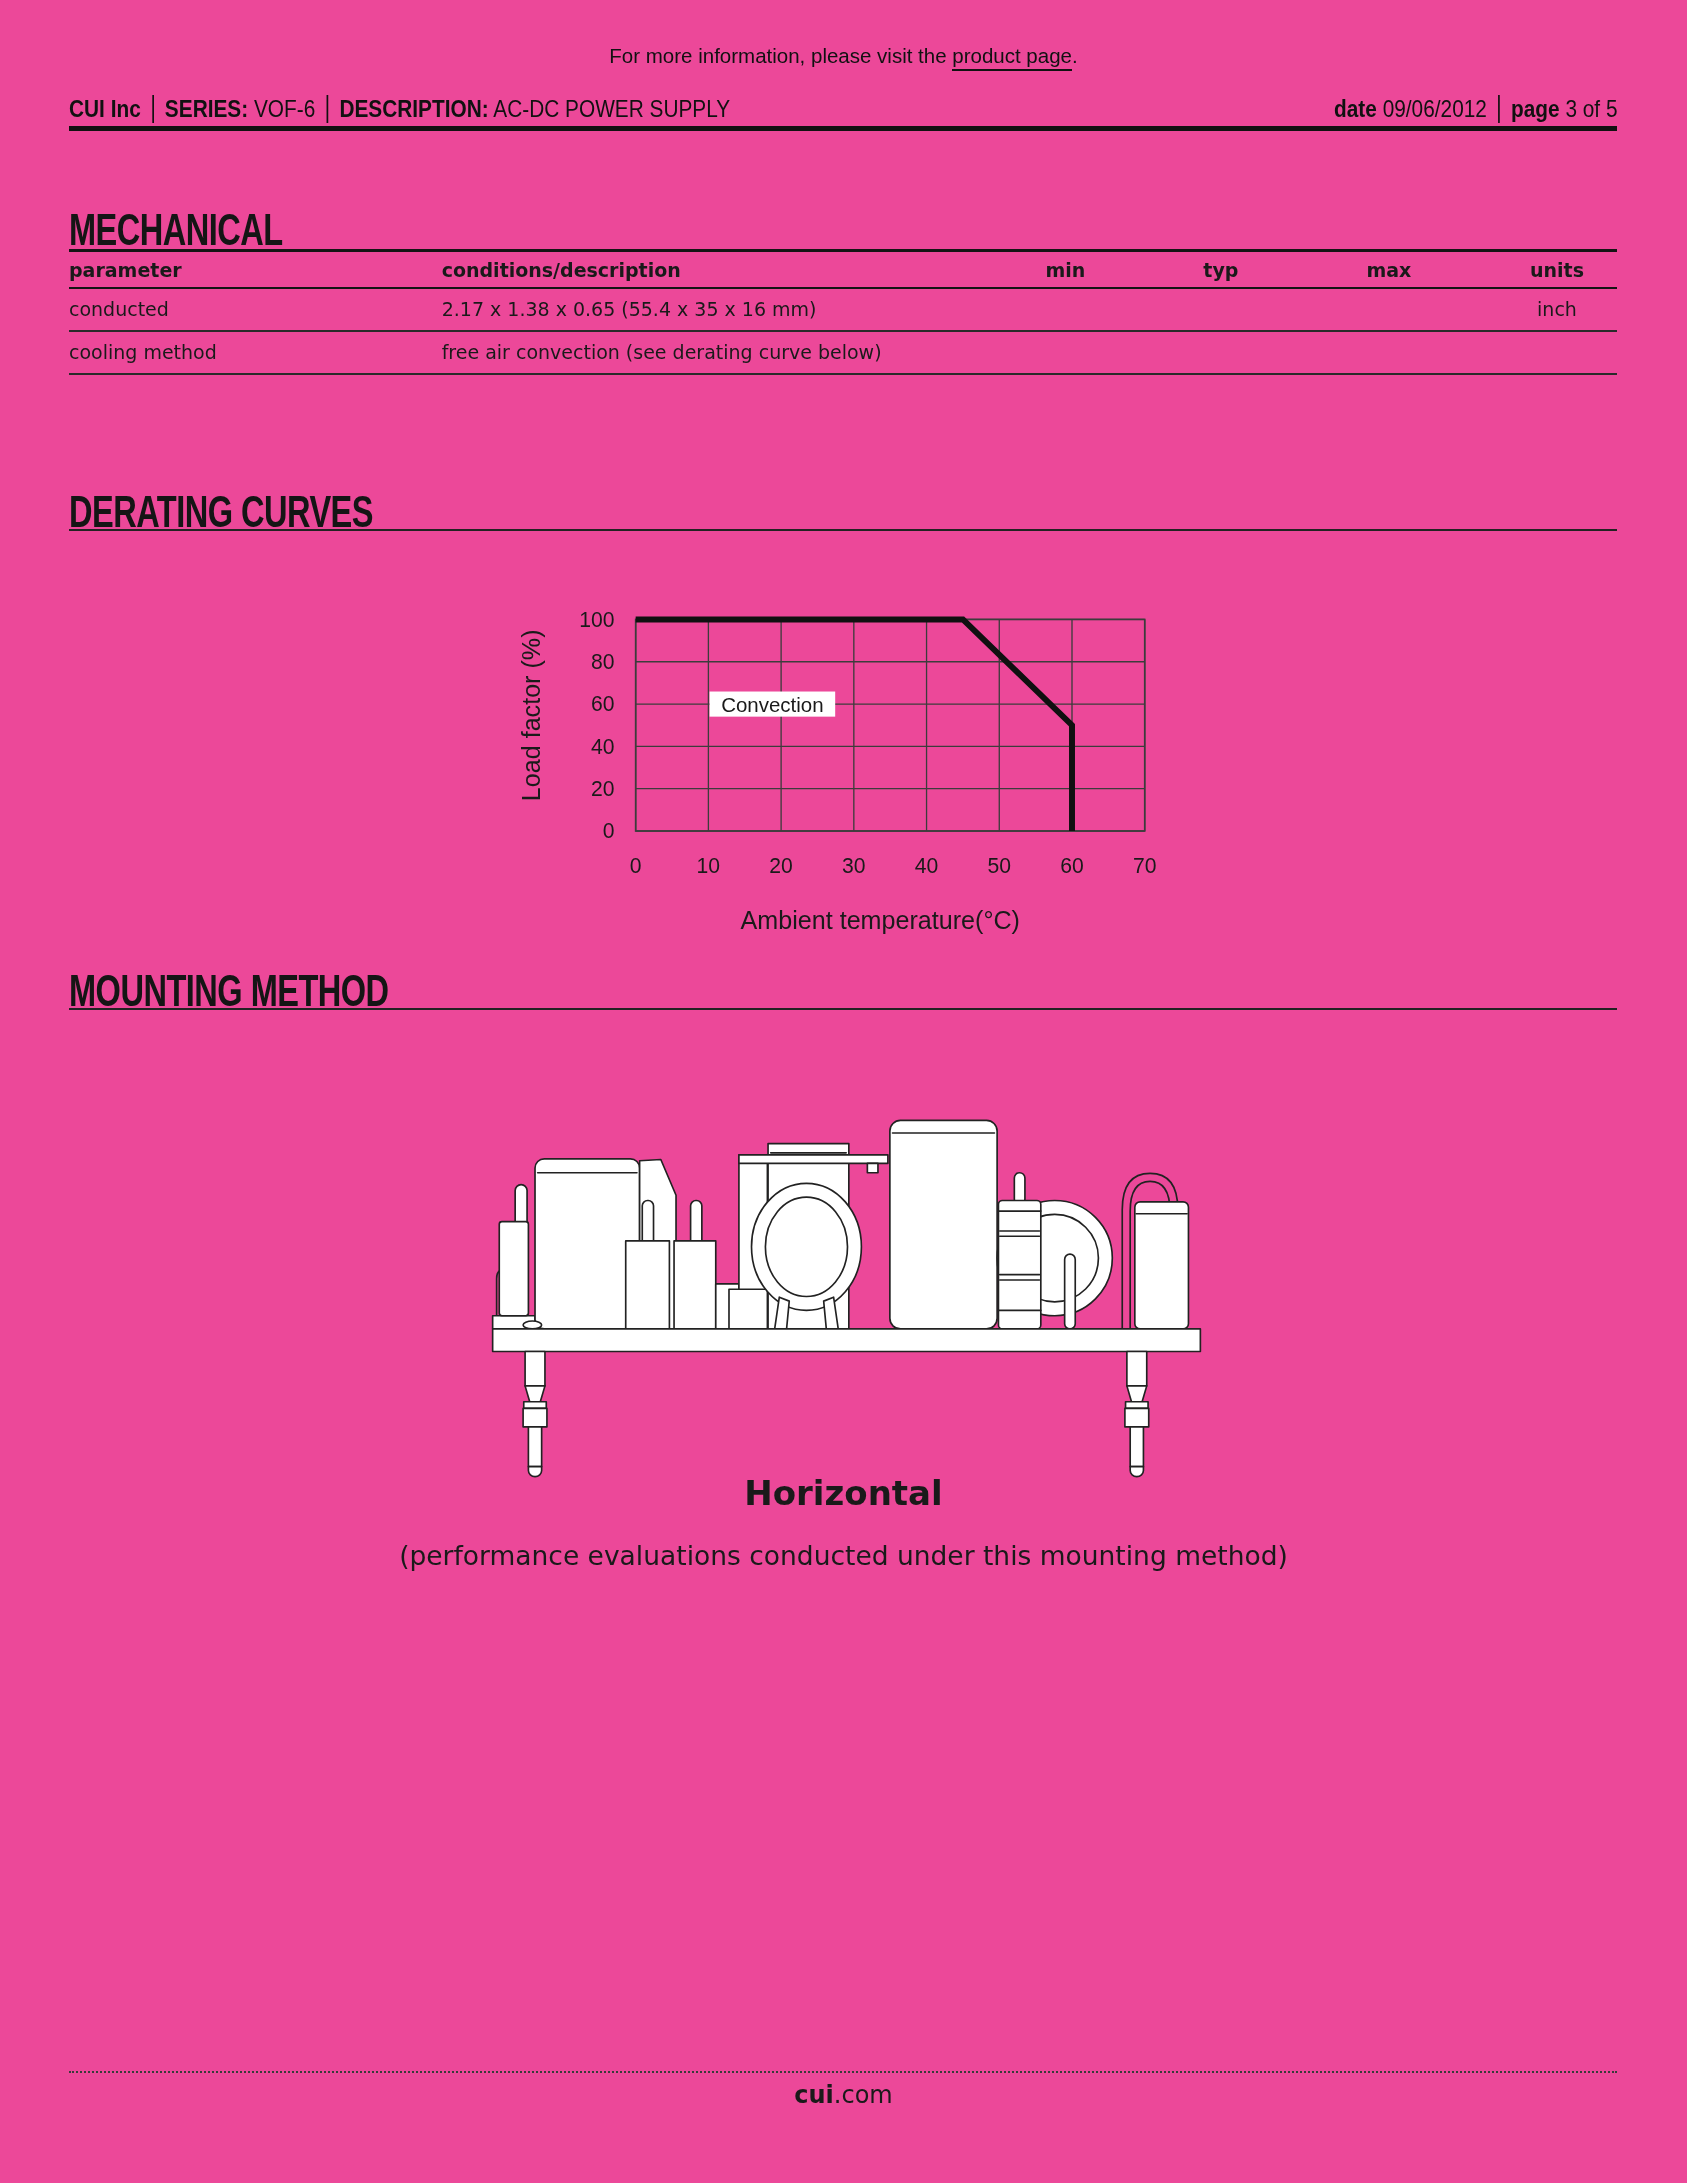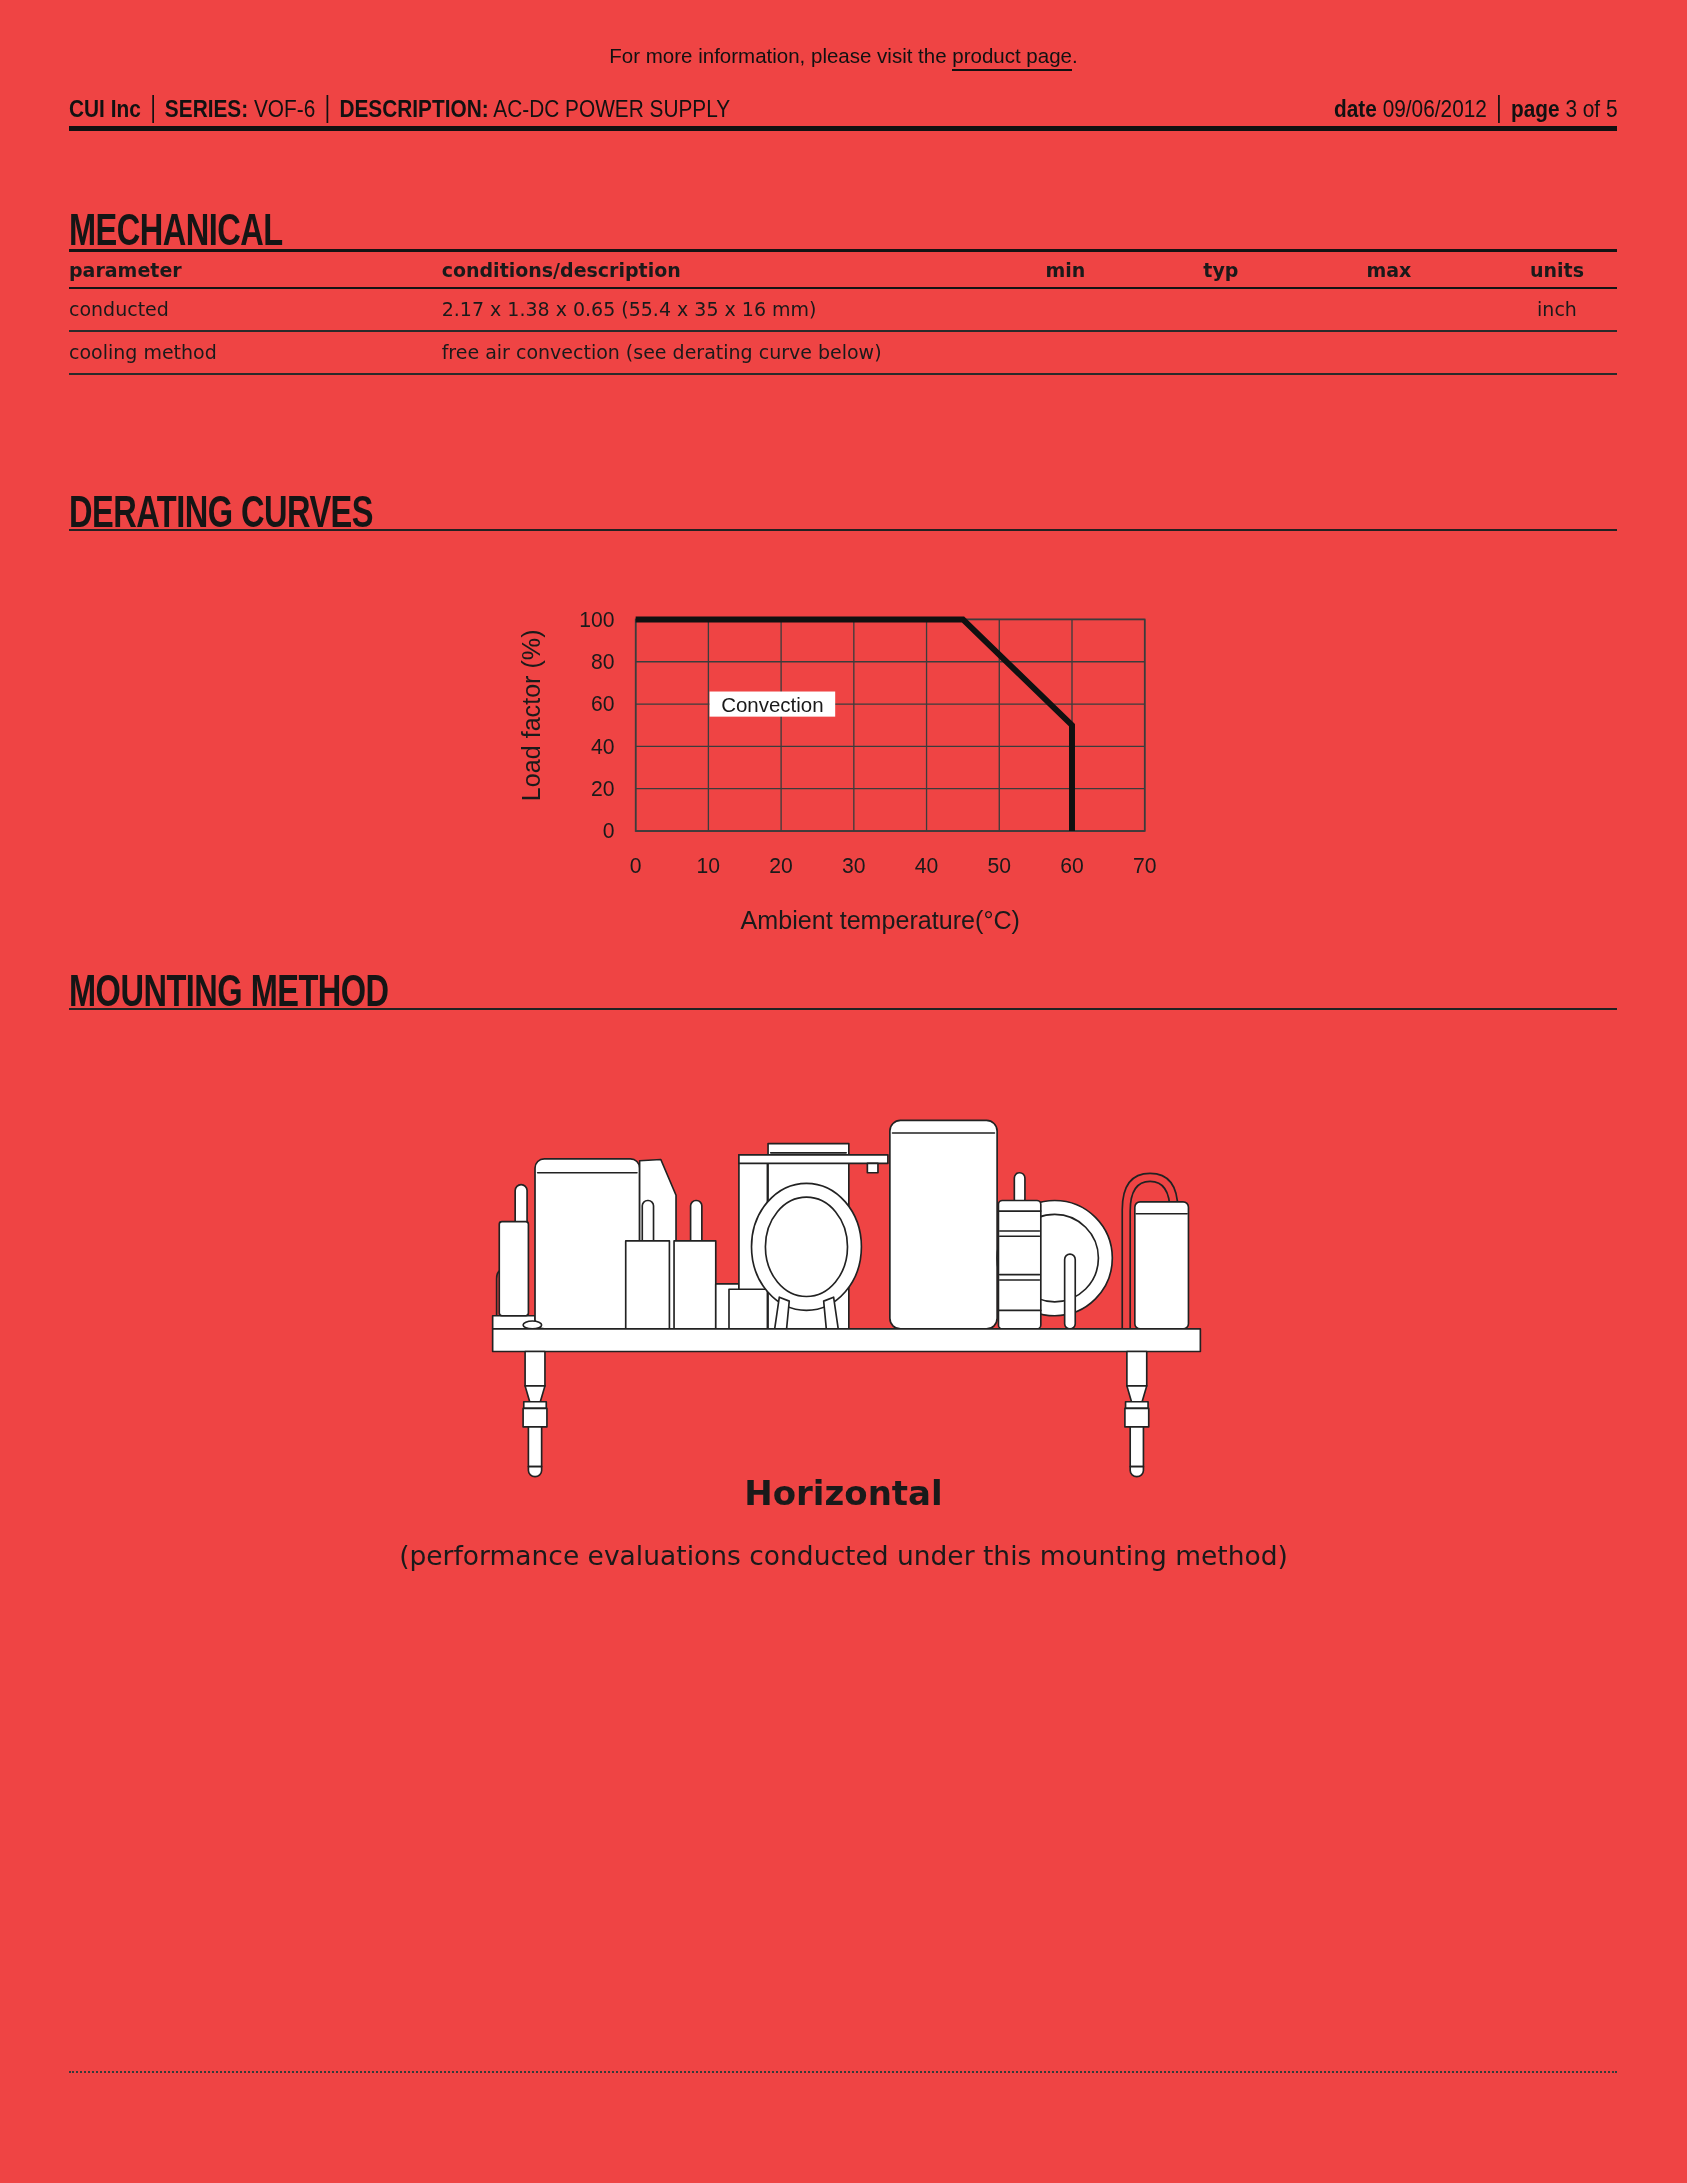--- a/index.html
+++ b/index.html
@@ -1,16 +1,16 @@
 <!DOCTYPE html>
 <html style="font-size:10.6px"><head>
 <meta charset="utf-8">
 <style>
   html,body{margin:0;padding:0;background:#e8e8e8;}
-  .page{position:relative;width:1687px;height:2183px;background:#ef4444;margin:0 auto;
+  .page{position:relative;width:1687px;height:2183px;background:#ec4899;margin:0 auto;
         font-family:"DejaVu Sans",sans-serif;color:#1a1a1a;overflow:hidden;}
 
   
   .info{position:absolute;top:44px;left:0;width:100%;text-align:center;
         font-family:"Liberation Sans",sans-serif;font-size:20.5px;color:#111;}
   .info a{color:#111;text-decoration:none;border-bottom:2.6px solid #111;padding-bottom:2px;cursor:pointer;}
 
   
   .meta{position:absolute;top:95px;font-family:"Liberation Sans",sans-serif;font-size:24.5px;
         white-space:nowrap;color:#111;}
@@ -193,15 +193,16 @@
       <rect x="4" y="320" width="1069" height="34"></rect>
       <use href="#pin" transform="translate(68,354)"></use>
       <use href="#pin" transform="translate(977,354)"></use>
     </g>
   </svg>
 
   <h3 class="h-cap" id="horiz">Horizontal</h3>
   <p class="h-cap" id="note">(performance evaluations conducted under this mounting method)</p>
 
   <div class="foot-rule"></div>
+  <p class="brand"><a><span class="b">cui</span><span>.com</span></a></p>
 
 </div>
 
 
 </body></html>

